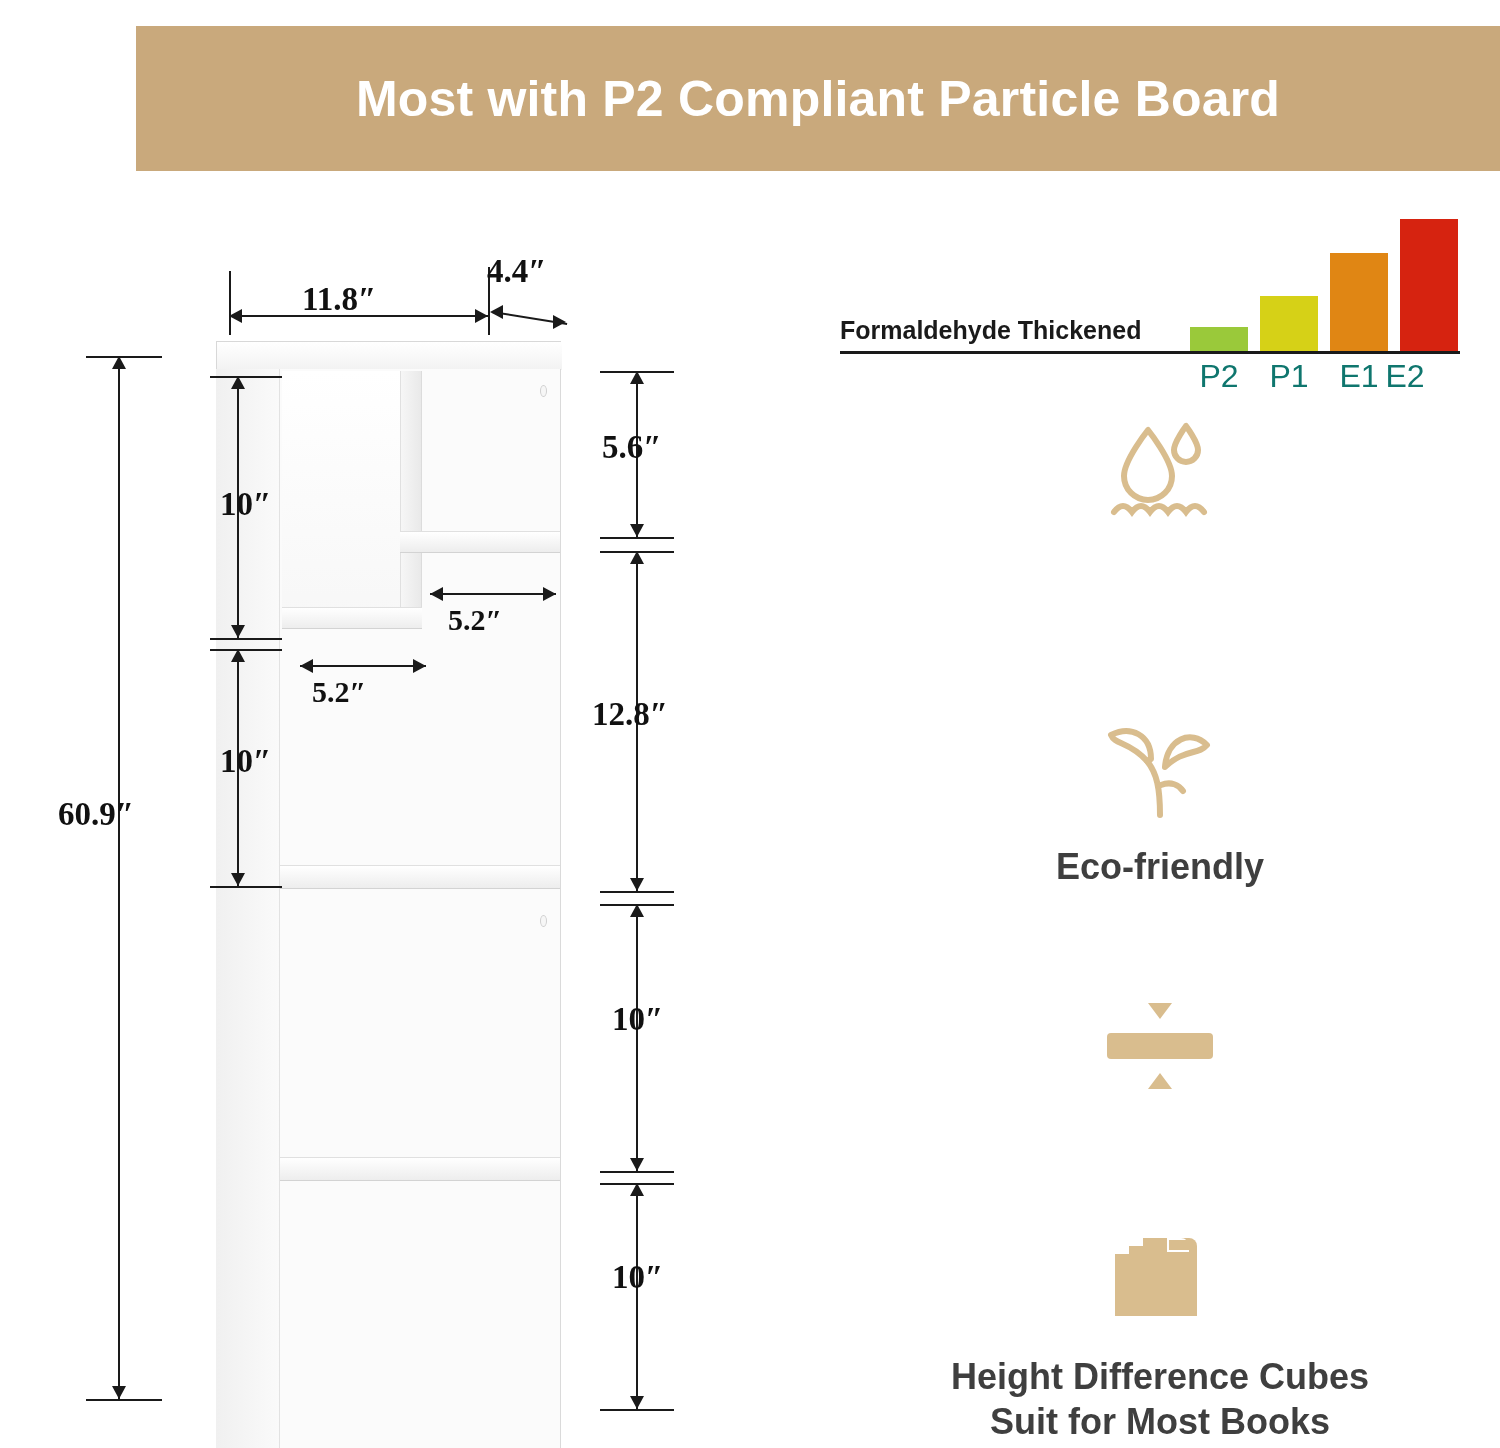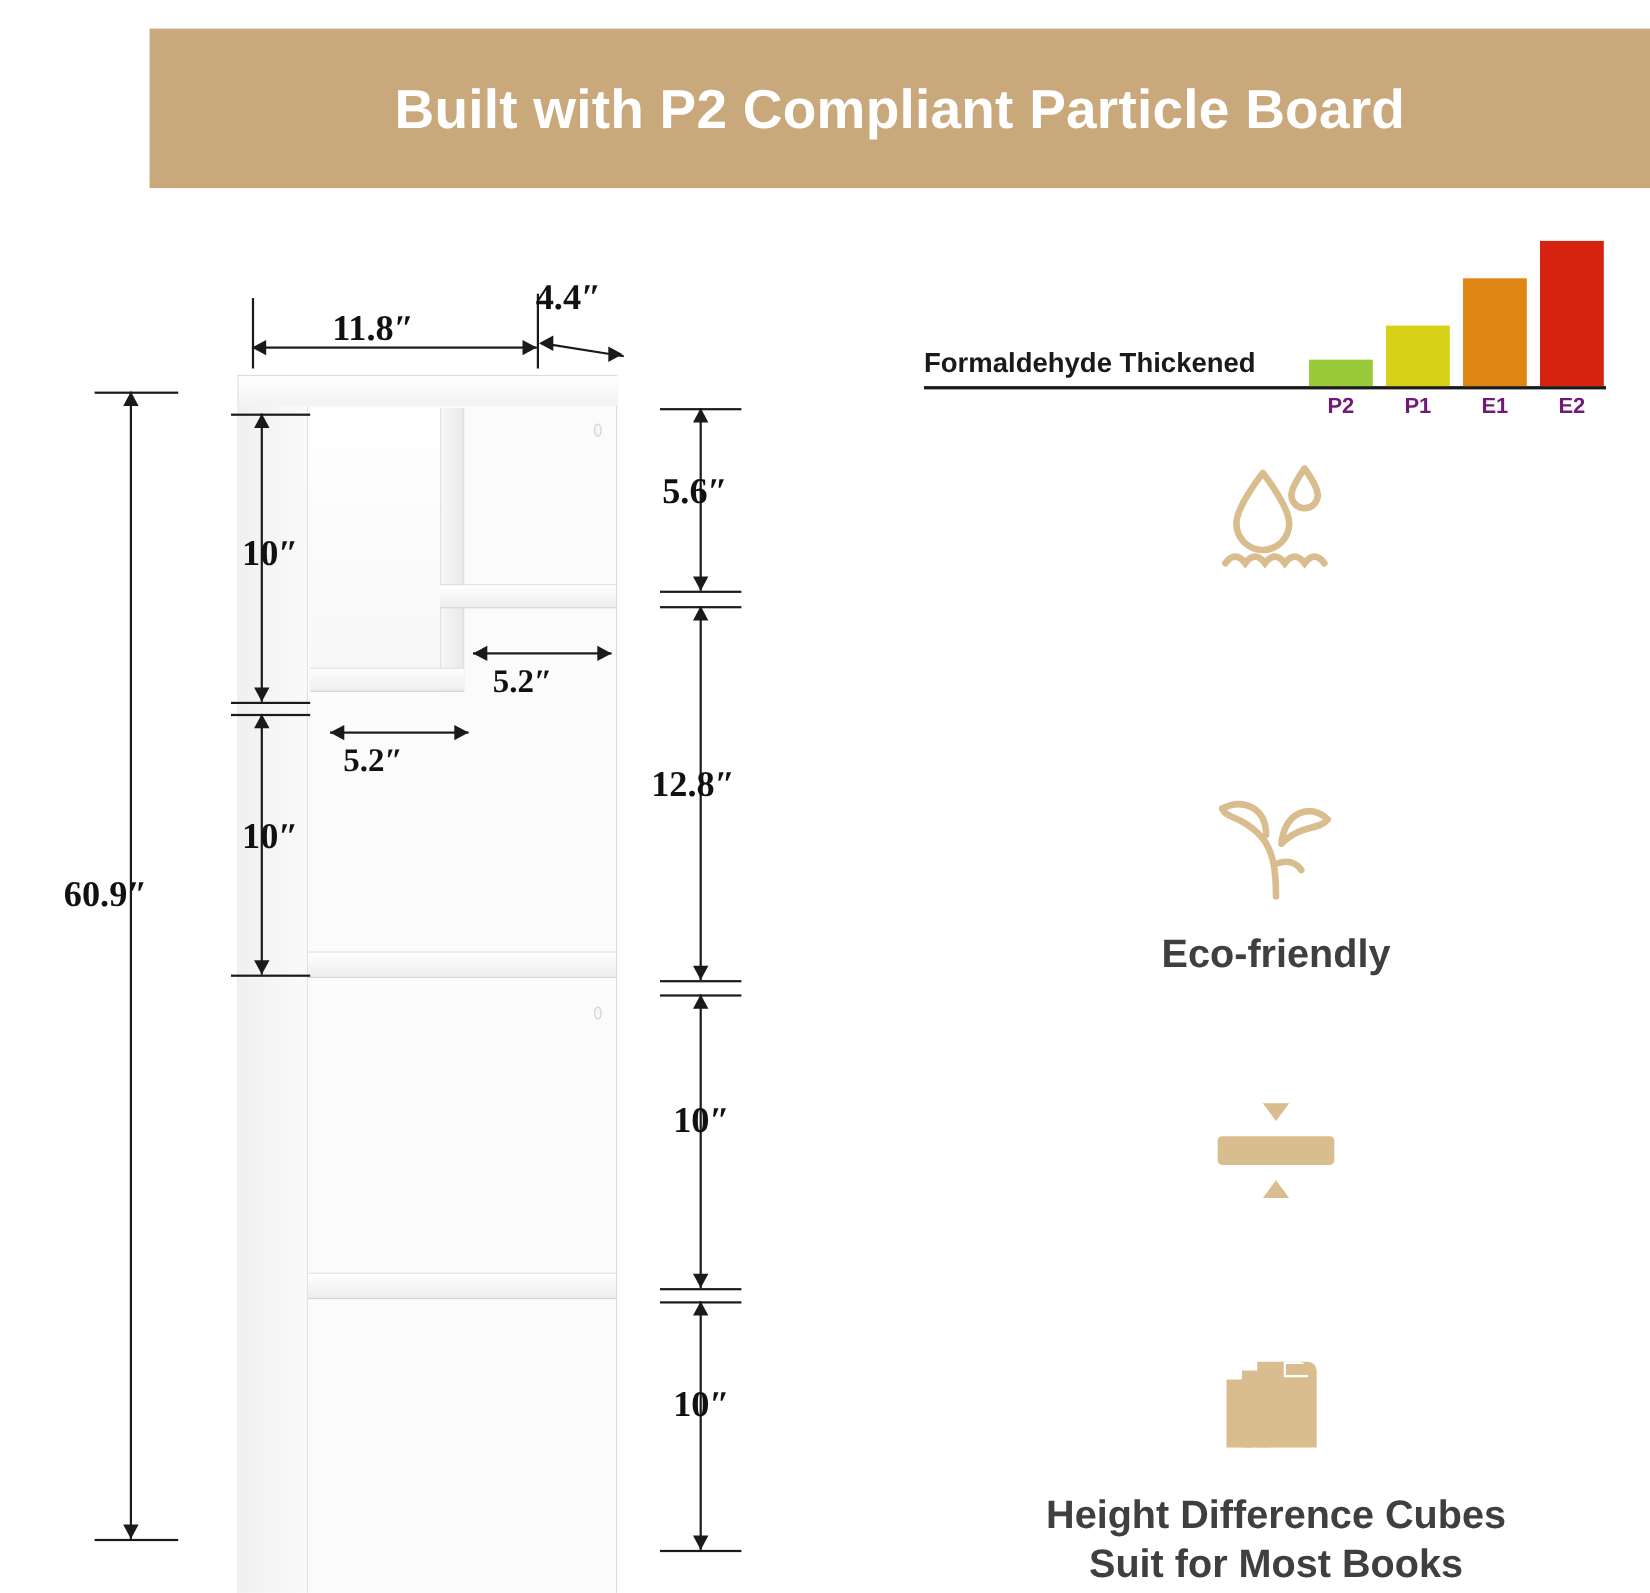--- a/index.html
+++ b/index.html
@@ -158,23 +158,23 @@
     left: 0;
     top: 131px;
     width: 620px;
     height: 3px;
     background: #1a1a1a;
   }
   .bar { position: absolute; bottom: 44px; }
   .bar-tick {
     position: absolute;
     top: 138px;
-    font-size: 20px;
-    font-weight: bold;
-    color: #701a75;
+    font-size: 32px;
+    font-weight: normal;
+    color: #0f766e;
     text-align: center;
   }
 
   
   .feature {
     position: absolute;
     width: 680px;
     text-align: center;
   }
   .feature-icon {
@@ -189,21 +189,21 @@
     color: #3f3f3f;
     line-height: 1.25;
     margin-top: 14px;
   }
   .feature-text .line2 { display: block; }
 </style>
 </head>
 <body>
 
 <div class="banner">
-  <div class="banner-title">Built with P2 Compliant Particle Board</div>
+  <div class="banner-title">Most with P2 Compliant Particle Board</div>
 </div>
 
 <div class="diagram">
 
   <div class="cabinet">
     <div class="cab-top">
       <div class="cab-top-inner"></div>
     </div>
     <div class="cab-body"></div>
     <div class="cab-side"></div>
@@ -303,21 +303,21 @@
     <div class="chart-baseline"></div>
 
     <div class="bar" style="left:350px; height:24px; width:58px; background:#9ac93a;"></div>
     <div class="bar" style="left:420px; height:55px; width:58px; background:#d6d117;"></div>
     <div class="bar" style="left:490px; height:98px; width:58px; background:#e08614;"></div>
     <div class="bar" style="left:560px; height:132px; width:58px; background:#d62310;"></div>
 
     <div class="bar-tick" style="left:350px; width:58px;">P2</div>
     <div class="bar-tick" style="left:420px; width:58px;">P1</div>
     <div class="bar-tick" style="left:490px; width:58px;">E1</div>
-    <div class="bar-tick" style="left:560px; width:58px;text-align:center;">E2</div>
+    <div class="bar-tick" style="left:536px; width:58px;text-align:center;">E2</div>
   </div>
 
   <div class="feature" style="top:222px;">
     <div class="feature-icon">
       <svg width="120" height="112" viewBox="0 0 120 112" aria-hidden="true">
         <path d="M48 14 C48 14 24 44 24 60 a24 24 0 0 0 48 0 C72 44 48 14 48 14 Z" fill="none" stroke="#d9bd8e" stroke-width="6" stroke-linejoin="round"></path>
         <path d="M86 10 C86 10 74 26 74 34 a12 12 0 0 0 24 0 C98 26 86 10 86 10 Z" fill="none" stroke="#d9bd8e" stroke-width="6" stroke-linejoin="round"></path>
         <path d="M14 96 q9 -12 18 0 q9 -12 18 0 q9 -12 18 0 q9 -12 18 0 q9 -12 18 0" fill="none" stroke="#d9bd8e" stroke-width="6" stroke-linecap="round"></path>
       </svg>
     </div>

